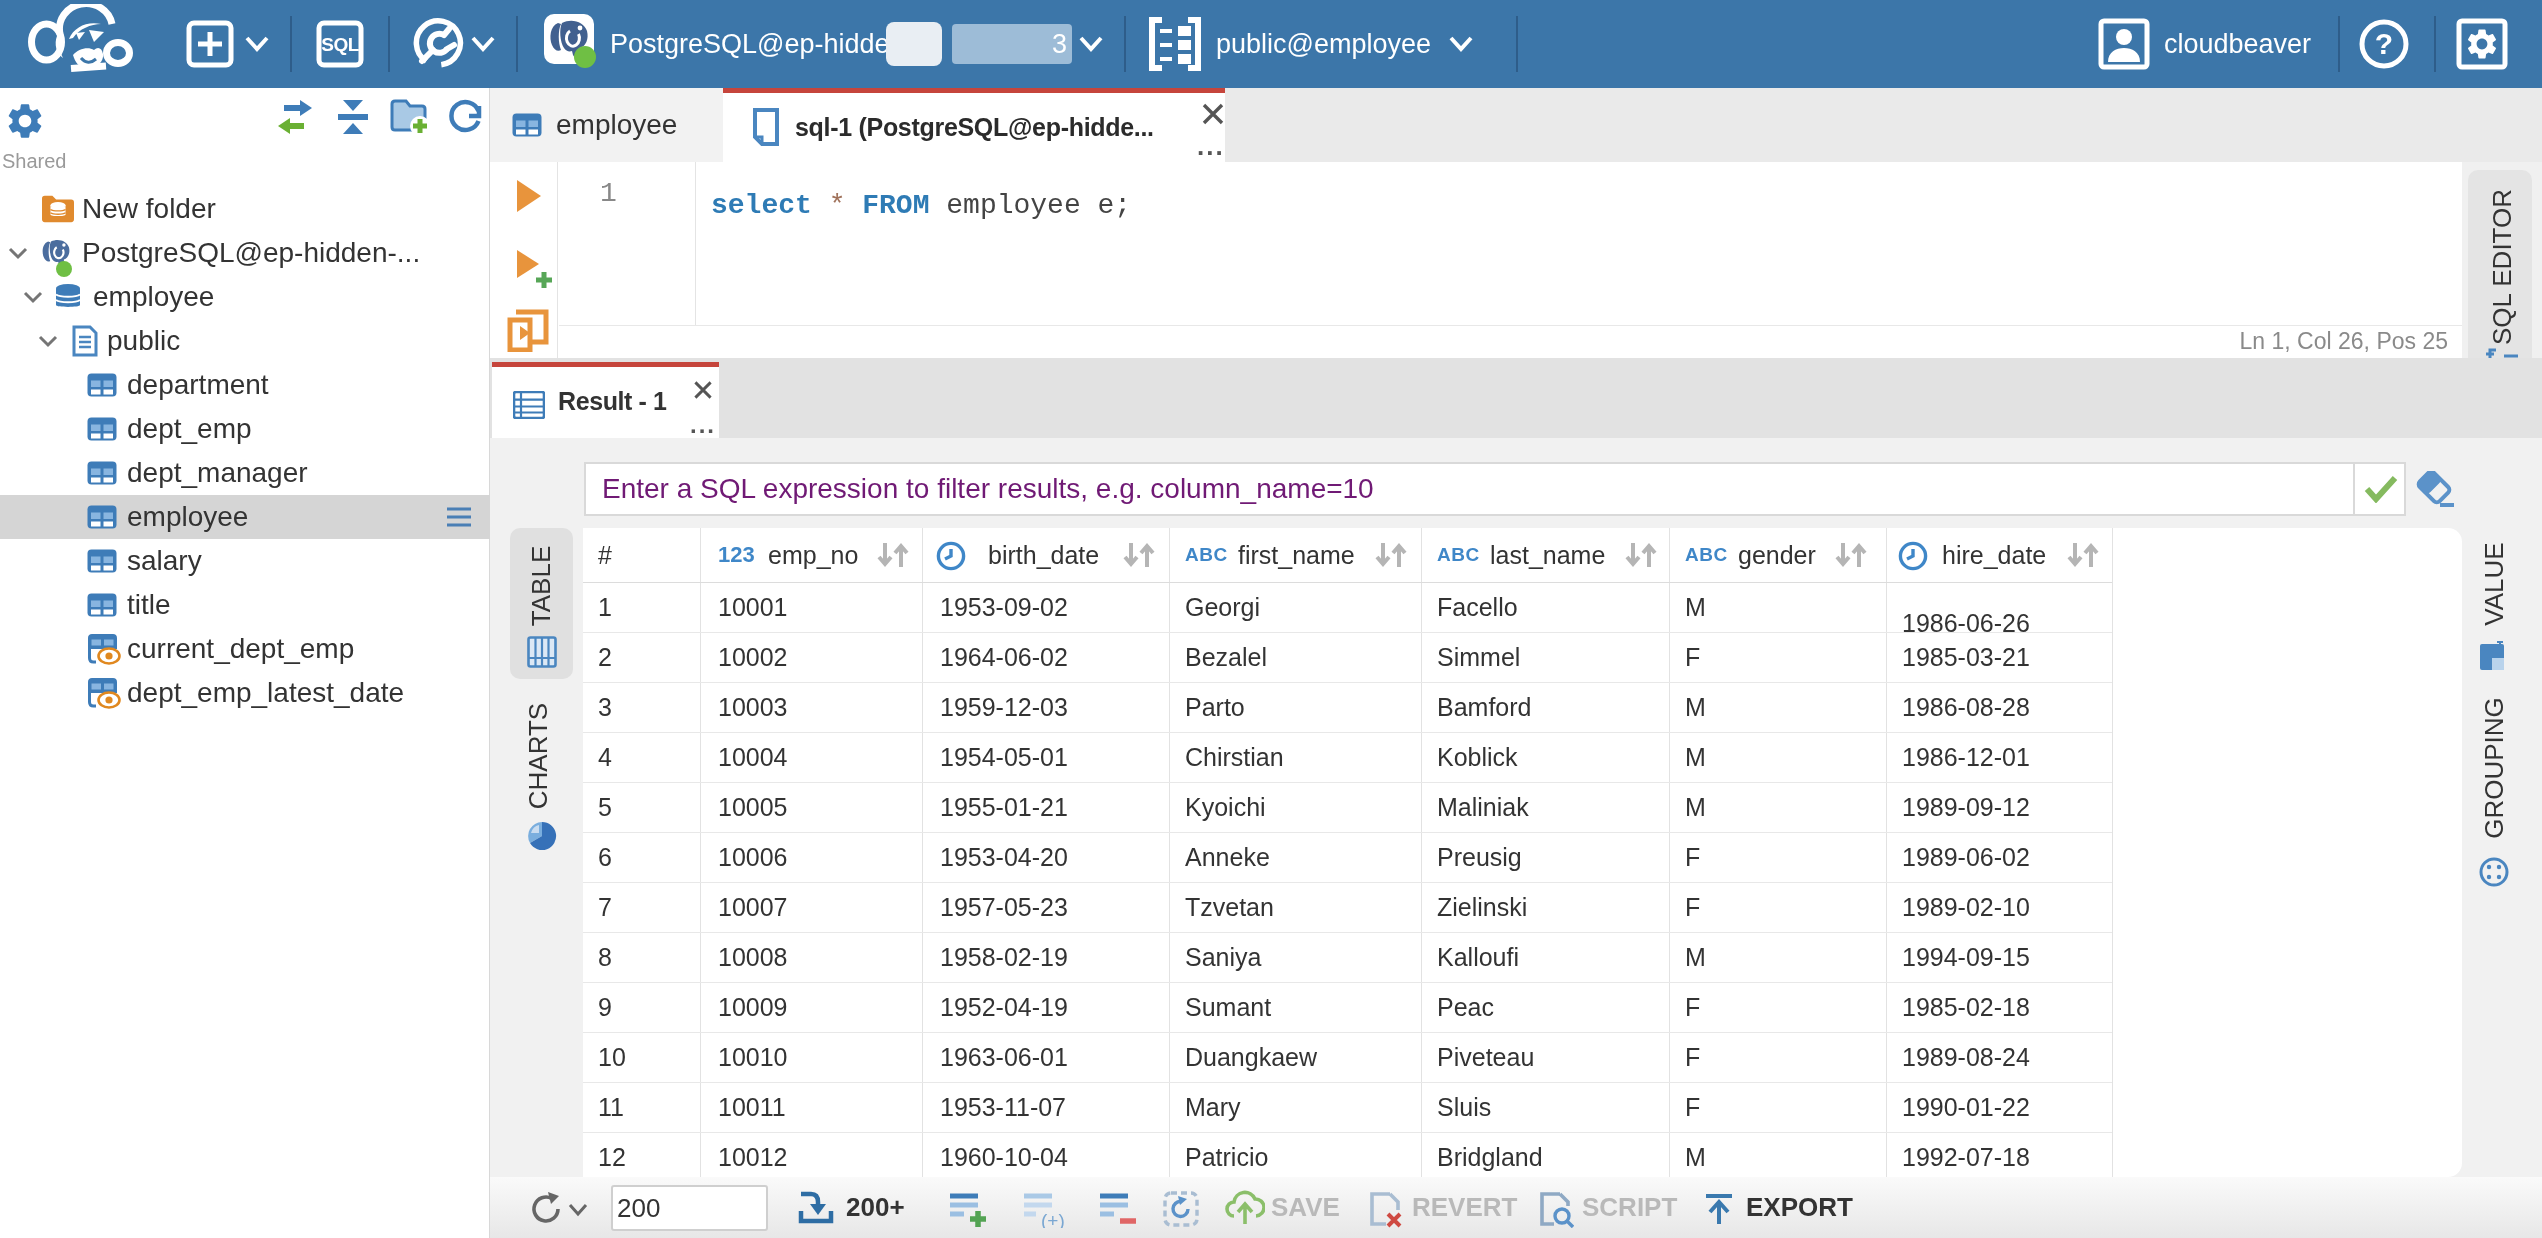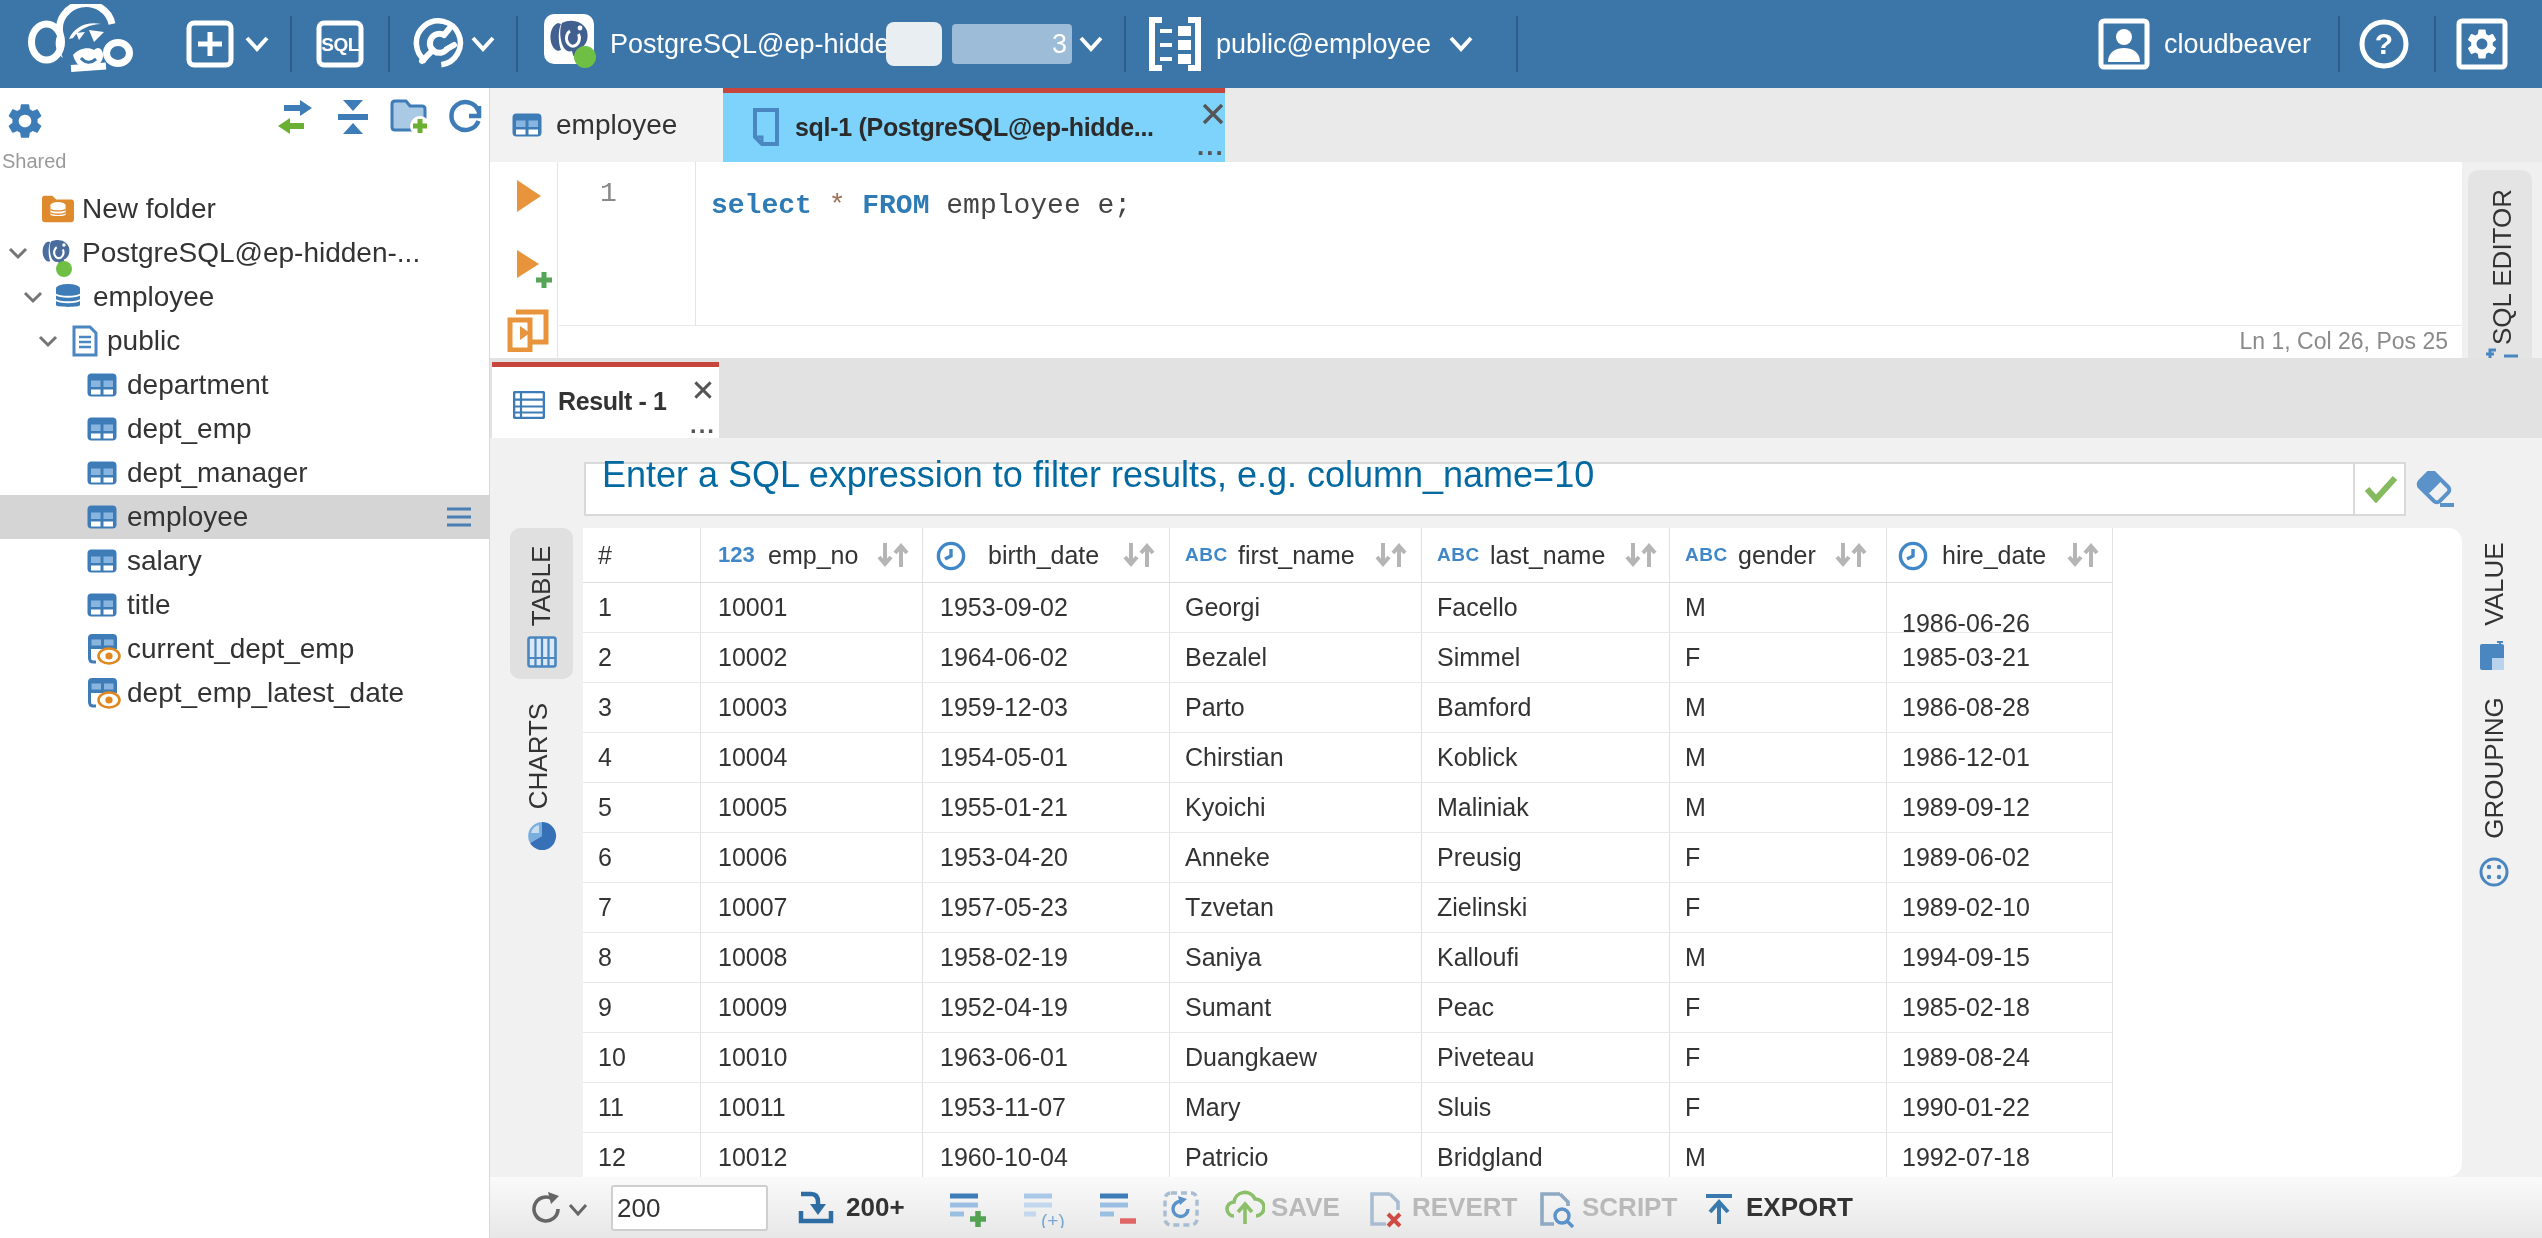--- a/index.html
+++ b/index.html
@@ -288,21 +288,21 @@
   <div class="abs" style="left:0;top:0;width:233px;height:74px;background:#f2f2f2">
     <svg class="abs" style="left:22px;top:25px" width="30" height="24" viewBox="0 0 30 24">
       <rect x="0.5" y="0.5" width="29" height="23" rx="4" fill="#3e7cb8"></rect>
       <rect x="4" y="7.5" width="9.5" height="6.5" fill="#88b5e0"></rect>
           <rect x="16.5" y="7.5" width="9.5" height="6.5" fill="#88b5e0"></rect>
       <rect x="4" y="16.5" width="9.5" height="5" fill="#fff"></rect>
           <rect x="16.5" y="16.5" width="9.5" height="5" fill="#fff"></rect>
     </svg>
     <div class="abs" style="left:66px;top:0;font-size:28px;color:#333;line-height:74px">employee</div>
   </div>
-  <div class="abs" style="left:233px;top:0;width:502px;height:74px;background:#7dd3fc;border-top:5px solid #c6453c">
+  <div class="abs" style="left:233px;top:0;width:502px;height:74px;background:#ffffff;border-top:5px solid #c6453c">
     <svg class="abs" style="left:25px;top:14px" width="34" height="40" viewBox="0 0 34 40">
       <path d="M 7 3 H 29 V 37 H 14 L 7 30 Z" fill="none" stroke="#4a86c0" stroke-width="4"></path>
       <path d="M 7 30 H 14 V 37" fill="none" stroke="#4a86c0" stroke-width="3"></path>
     </svg>
     <div class="abs" style="left:72px;top:0;font-size:25px;font-weight:bold;color:#2b2b2b;line-height:69px;letter-spacing:-0.3px">sql-1 (PostgreSQL@ep-hidde...</div>
     <svg class="abs" style="left:477px;top:8px" width="26" height="26" viewBox="0 0 26 26">
           <path d="M4 4 L22 22 M22 4 L4 22" stroke="#555" stroke-width="3.4"></path>
         </svg>
     <div class="abs" style="left:474px;top:38px;font-size:26px;color:#555;font-weight:bold;letter-spacing:2px">...</div>
   </div>
@@ -348,21 +348,21 @@
     <div class="abs" style="left:66px;top:0;font-size:25px;font-weight:bold;color:#333;line-height:68px;letter-spacing:-0.4px">Result - 1</div>
     <svg class="abs" style="left:200px;top:12px" width="22" height="22" viewBox="0 0 26 26">
           <path d="M4 4 L22 22 M22 4 L4 22" stroke="#555" stroke-width="3.4"></path>
         </svg>
     <div class="abs" style="left:198px;top:44px;font-size:24px;color:#555;font-weight:bold;letter-spacing:2px">...</div>
   </div>
 </div>
 
 <div id="filterbar">
   <div class="abs" style="left:94px;top:24px;width:1771px;height:54px;background:#fff;border:2px solid #d9d9d9"></div>
-  <div class="abs" style="left:112px;top:10px;font-size:36px;color:#0369a1;line-height:54px">Enter a SQL expression to filter results, e.g. column_name=10</div>
+  <div class="abs" style="left:112px;top:24px;font-size:28px;color:#701a75;line-height:54px">Enter a SQL expression to filter results, e.g. column_name=10</div>
   <div class="abs" style="left:1865px;top:24px;width:51px;height:54px;background:#fff;border:2px solid #d9d9d9;border-left:none"></div>
   <svg class="abs" style="left:1874px;top:37px" width="34" height="28" viewBox="0 0 34 28">
         <path d="M3 14 L12 24 L31 3" fill="none" stroke="#85ba5f" stroke-width="6"></path>
       </svg>
   <svg class="abs" style="left:1926px;top:33px" width="40" height="38" viewBox="0 0 40 38">
     <g transform="rotate(45 18 16)">
       <rect x="4" y="6" width="28" height="20" rx="4" fill="none" stroke="#5b92c9" stroke-width="4"></rect>
       <rect x="4" y="6" width="15" height="20" rx="4" fill="#5b92c9"></rect>
     </g>
     <path d="M24 34 H38" stroke="#5b92c9" stroke-width="4"></path>

